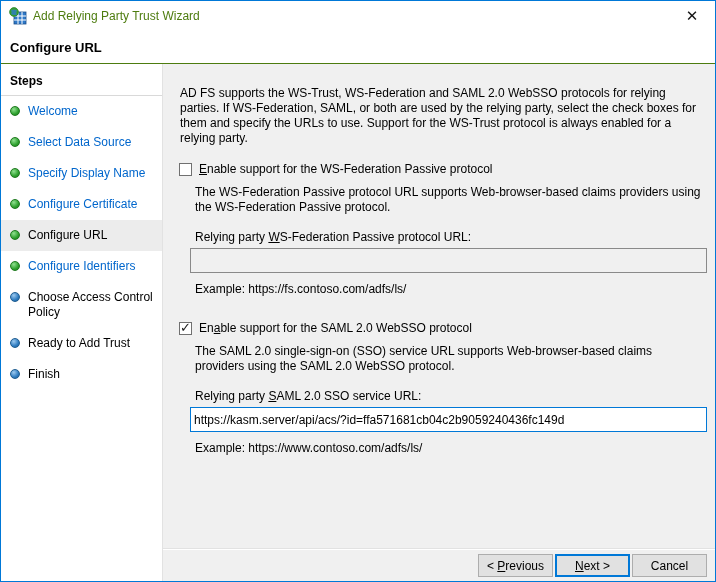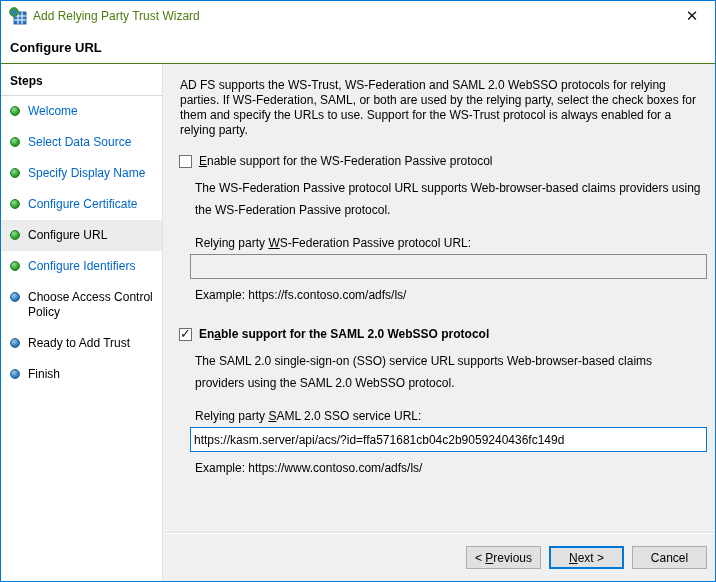--- a/index.html
+++ b/index.html
@@ -75,62 +75,62 @@
   .dot.green { background: radial-gradient(circle at 35% 30%, #90e090, #2fa12f 60%, #1b7a1b); border: 1px solid #1e7a1e; }
   .dot.blue  { background: radial-gradient(circle at 35% 30%, #9cc9ef, #2f7cc0 60%, #1d5c92); border: 1px solid #1f5d91; }
   .step-label { color: #0066cc; }
   .step-item.current .step-label, .step-item.future .step-label { color: #000; }
 
   
   .main {
     flex: 1 1 auto;
     background: #f0f0f0;
     position: relative;
-    padding: 12px 8px 48px 15px;
+    padding: 20px 8px 48px 15px;
     overflow: hidden;
   }
   .intro { line-height: 15px; margin: 2px 2px 16px 2px; }
 
   .chk-row { display: flex; align-items: center; gap: 7px; margin-left: 1px; }
   .checkbox {
     width: 13px; height: 13px; flex: 0 0 auto;
     background: #fff; border: 1px solid #707070;
     position: relative; cursor: default;
   }
   .checkbox.checked::after {
     content: "✓";
     position: absolute; left: 0px; top: -3px;
     font-size: 13px; color: #1a1a1a; font-weight: bold;
   }
   .accel { text-decoration: underline; }
 
   .indent { margin-left: 17px; margin-right: 4px; }
-  .desc { line-height: 22px; margin-top: 9px; }
+  .desc { line-height: 15px; margin-top: 9px; }
   .url-label { margin-top: 15px; }
   .input-row { margin-left: 12px; margin-right: 0; margin-top: 4px; }
   .text-input {
     width: 100%; height: 25px;
     font-family: "Liberation Sans", "DejaVu Sans", sans-serif;
     font-size: 12px; padding: 0 3px;
     outline: none;
   }
   .text-input.disabled { background: #f0f0f0; border: 1px solid #898989; }
   .text-input.focused  { background: #ffffff; border: 1px solid #0078d7; color:#000; }
   .example { margin-top: 9px; }
-  .section-gap { margin-top: 25px; font-weight: bold; }
+  .section-gap { margin-top: 25px; }
 
   
   .footer {
     position: absolute; left: 0; right: 0; bottom: 0;
-    height: 48px;
+    height: 32px;
     background: #f0f0f0;
     border-top: 1px solid #ffffff;
     box-shadow: 0 -1px 0 #e2e2e2;
     display: flex; align-items: center; justify-content: flex-end;
-    padding-right: 8px; gap: 8px;
+    padding-right: 8px; gap: 2px;
   }
   .btn {
     min-width: 75px; height: 23px;
     background: #e1e1e1;
     border: 1px solid #adadad;
     font-family: "Liberation Sans", "DejaVu Sans", sans-serif;
     font-size: 12px; color: #000;
     cursor: default;
   }
   .btn.default {

